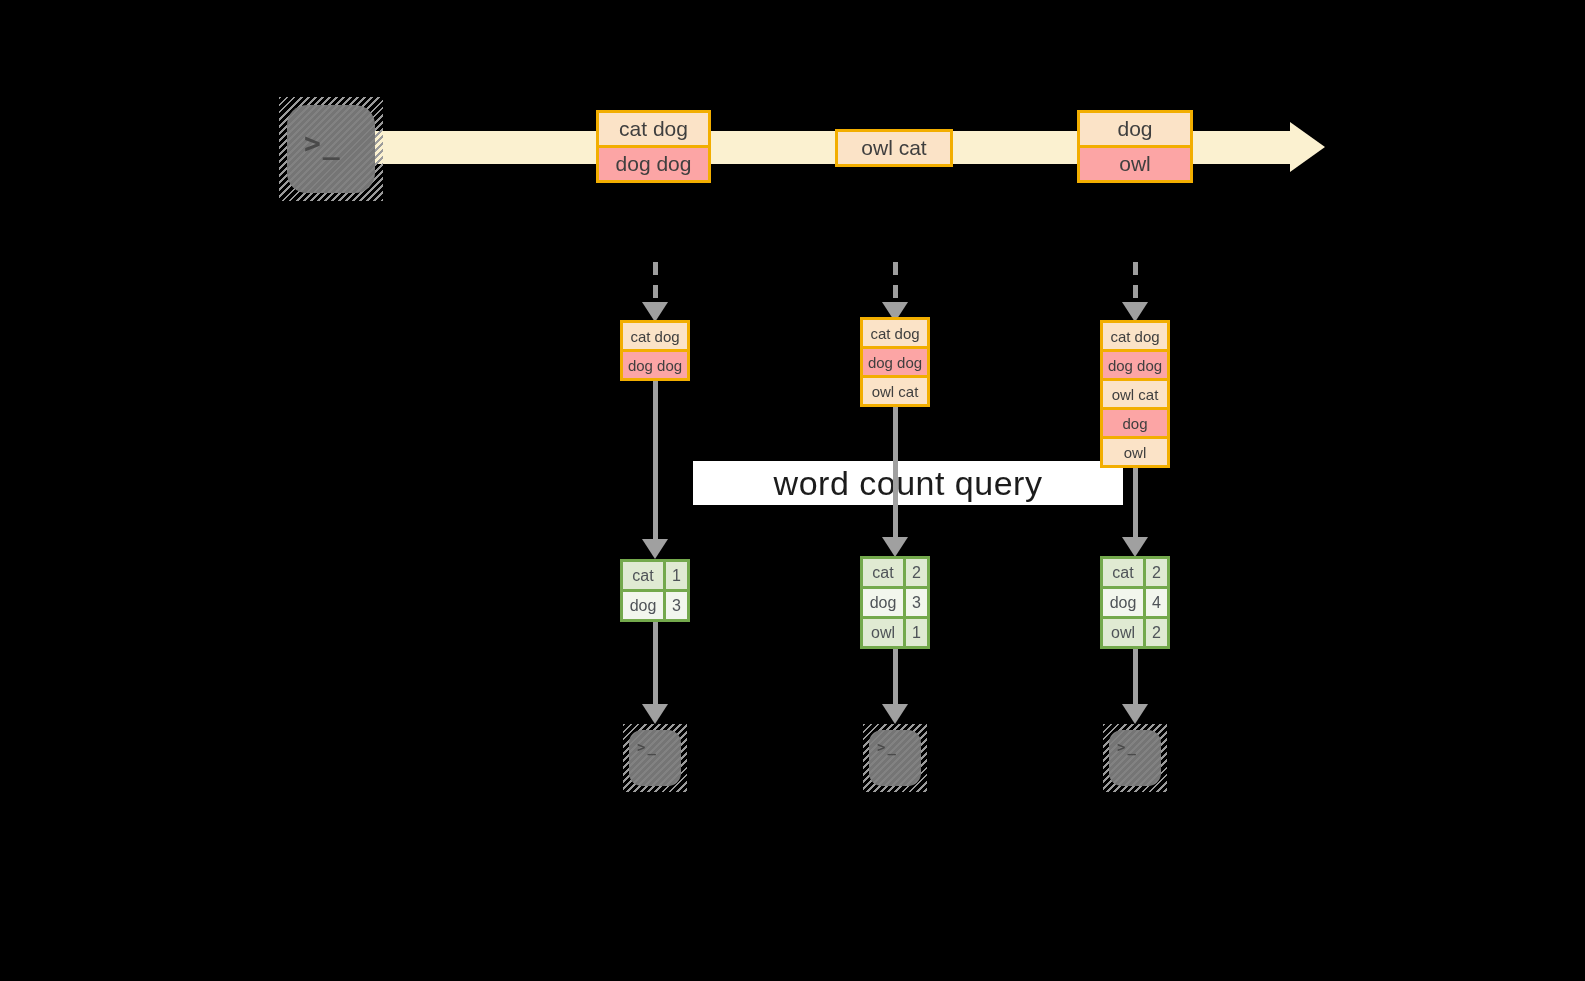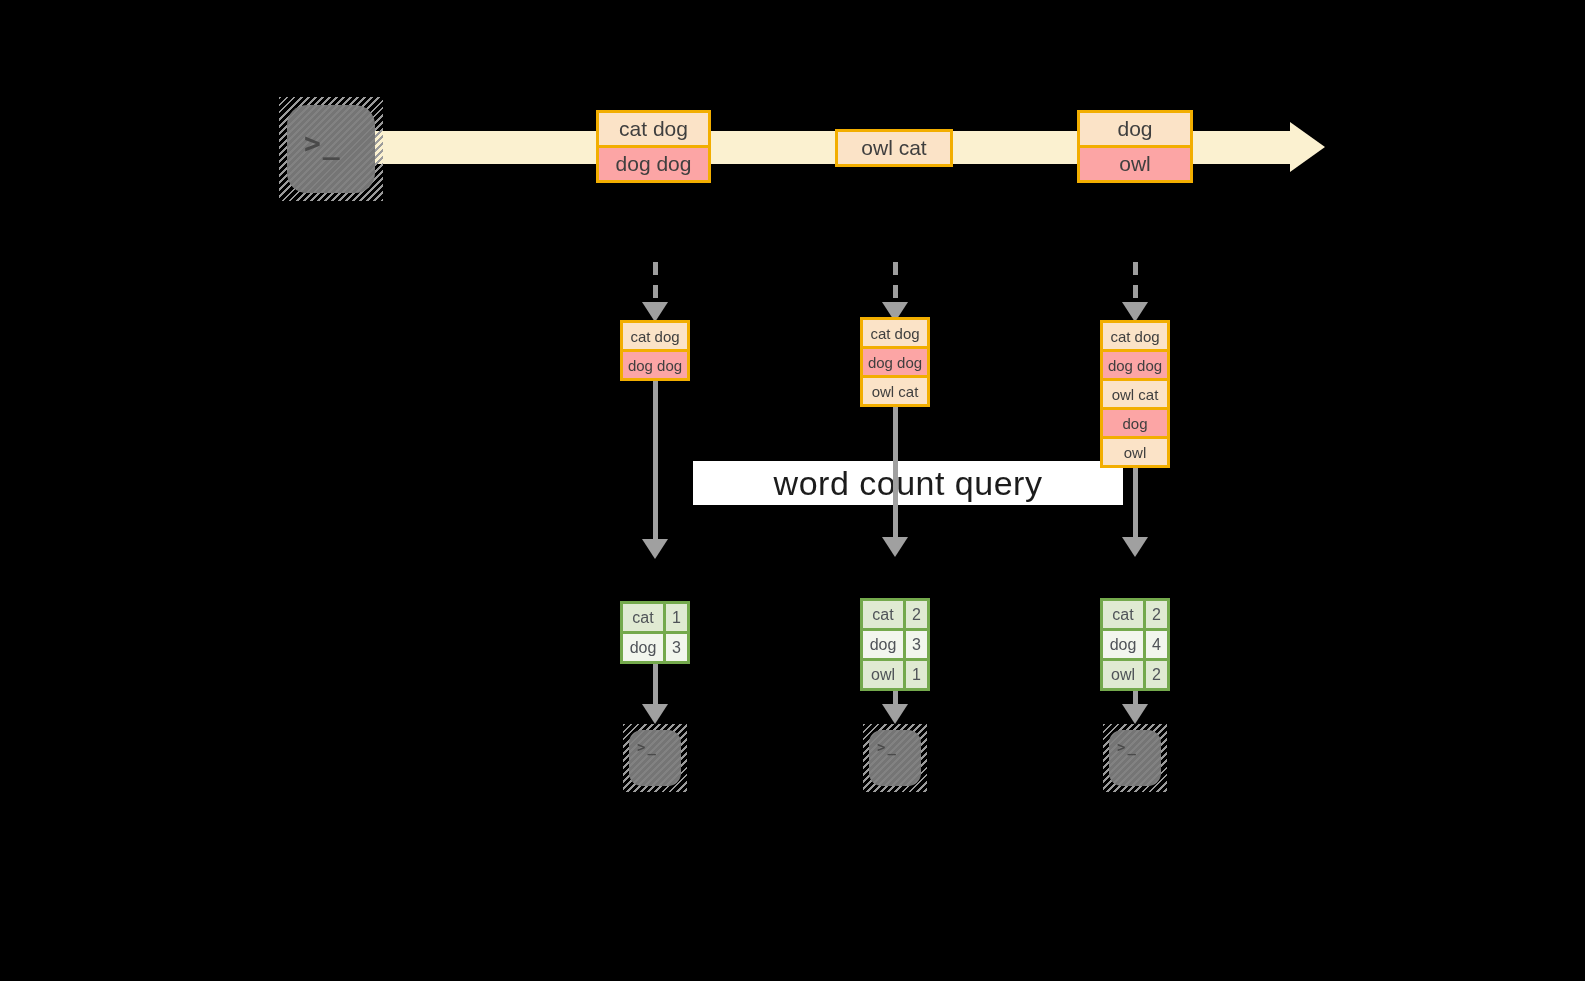--- a/index.html
+++ b/index.html
@@ -40,21 +40,21 @@
   }
 
   
   .banner {
     position:absolute; left:693px; top:461px; width:430px; height:44px; background:#FFFFFF; z-index:2;
     display:flex; align-items:center; justify-content:center;
     font-size:34px; color:#1C1C1C; letter-spacing:0.5px;
   }
 
   
-  .gtable { position:absolute; display:flex; flex-direction:column; z-index:4;margin-top:42px; }
+  .gtable { position:absolute; display:flex; flex-direction:column; z-index:4; }
   .grow { display:flex; }
   .gtable .grow + .grow { margin-top:-3px; }
   .gcell {
     border:3px solid #74A94C; color:#4F5358; font-size:16px;
     display:flex; align-items:center; justify-content:center; height:33px;
   }
   .gcell.word { width:46px; }
   .gcell.count { width:27px; margin-left:-3px; }
   .grow-a .gcell { background:#E0EAD2; }
   .grow-b .gcell { background:#F2F6ED; }

